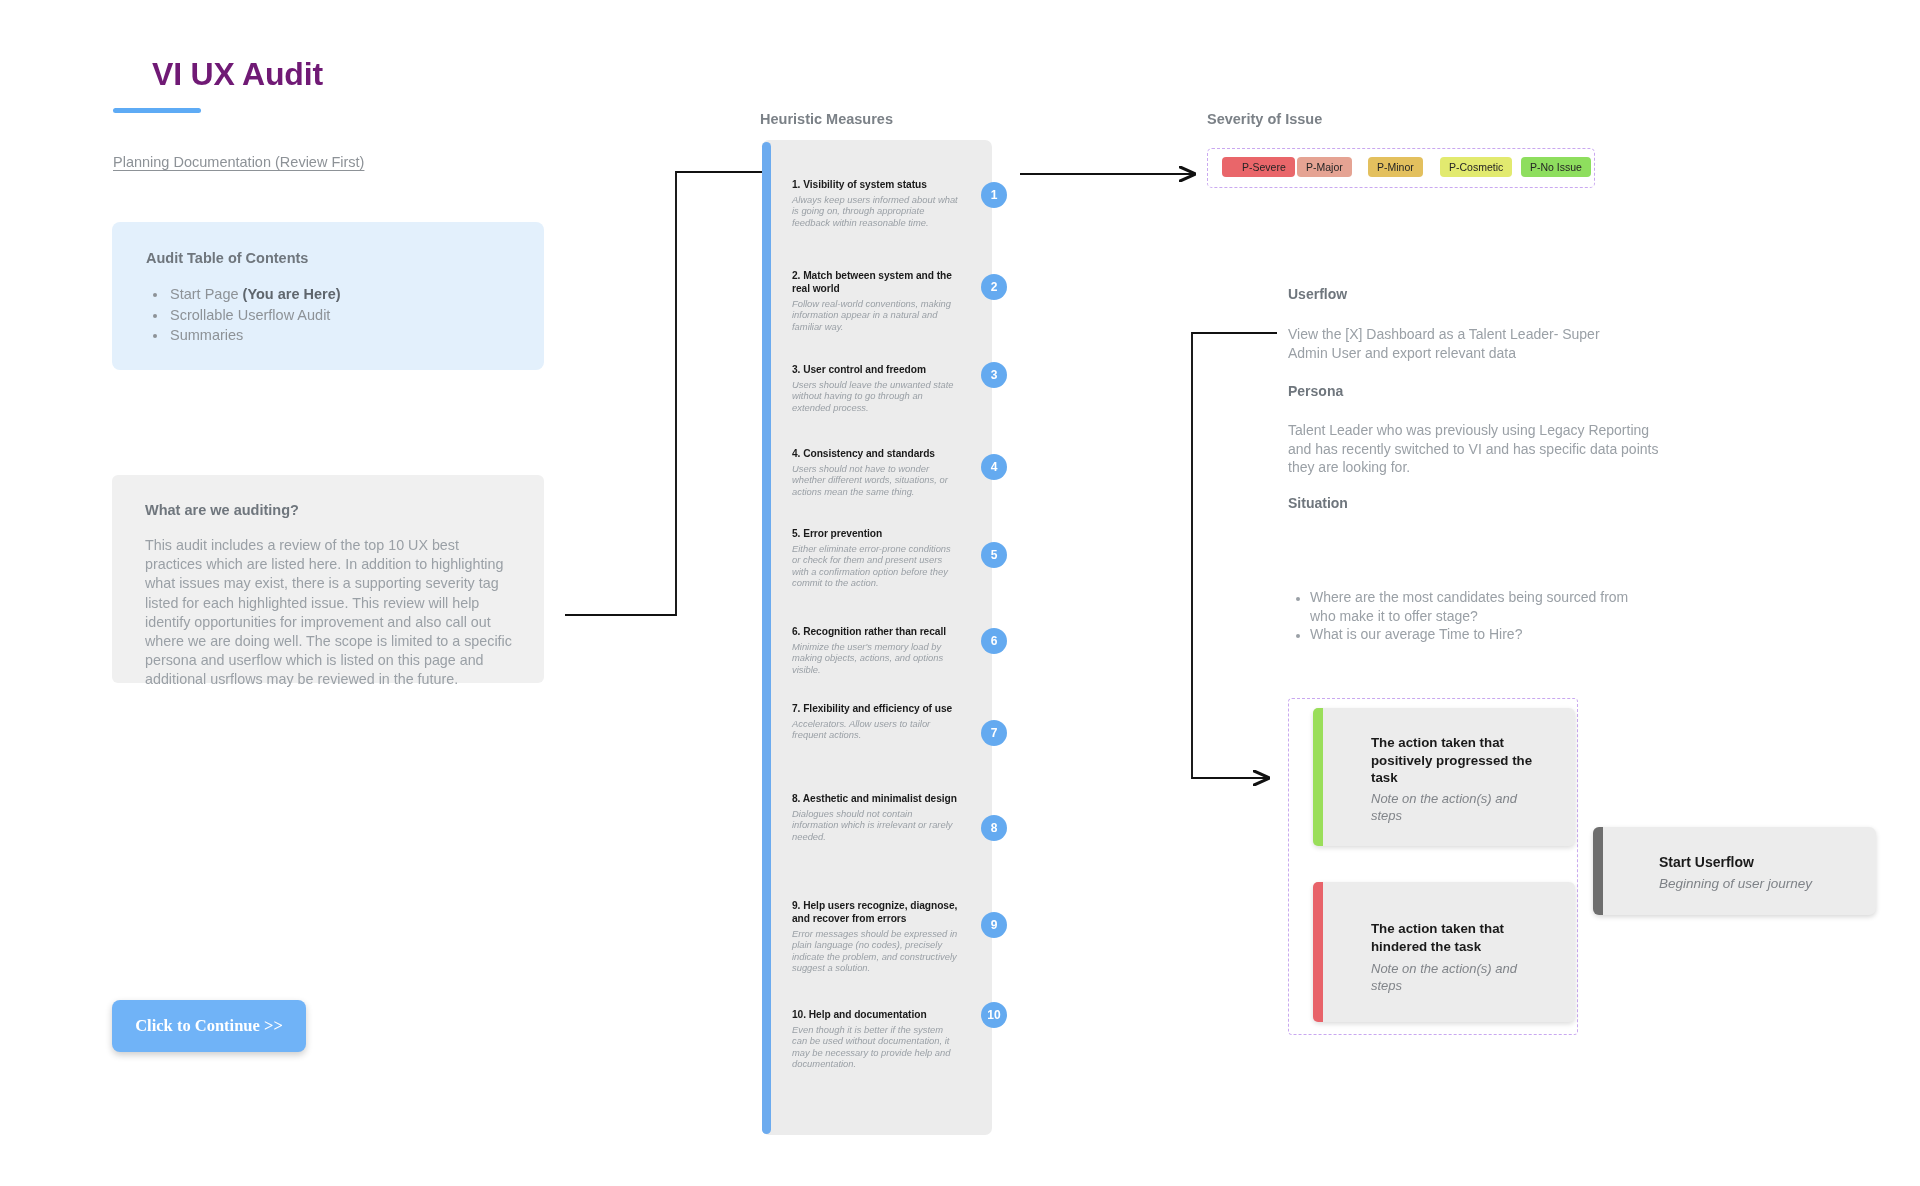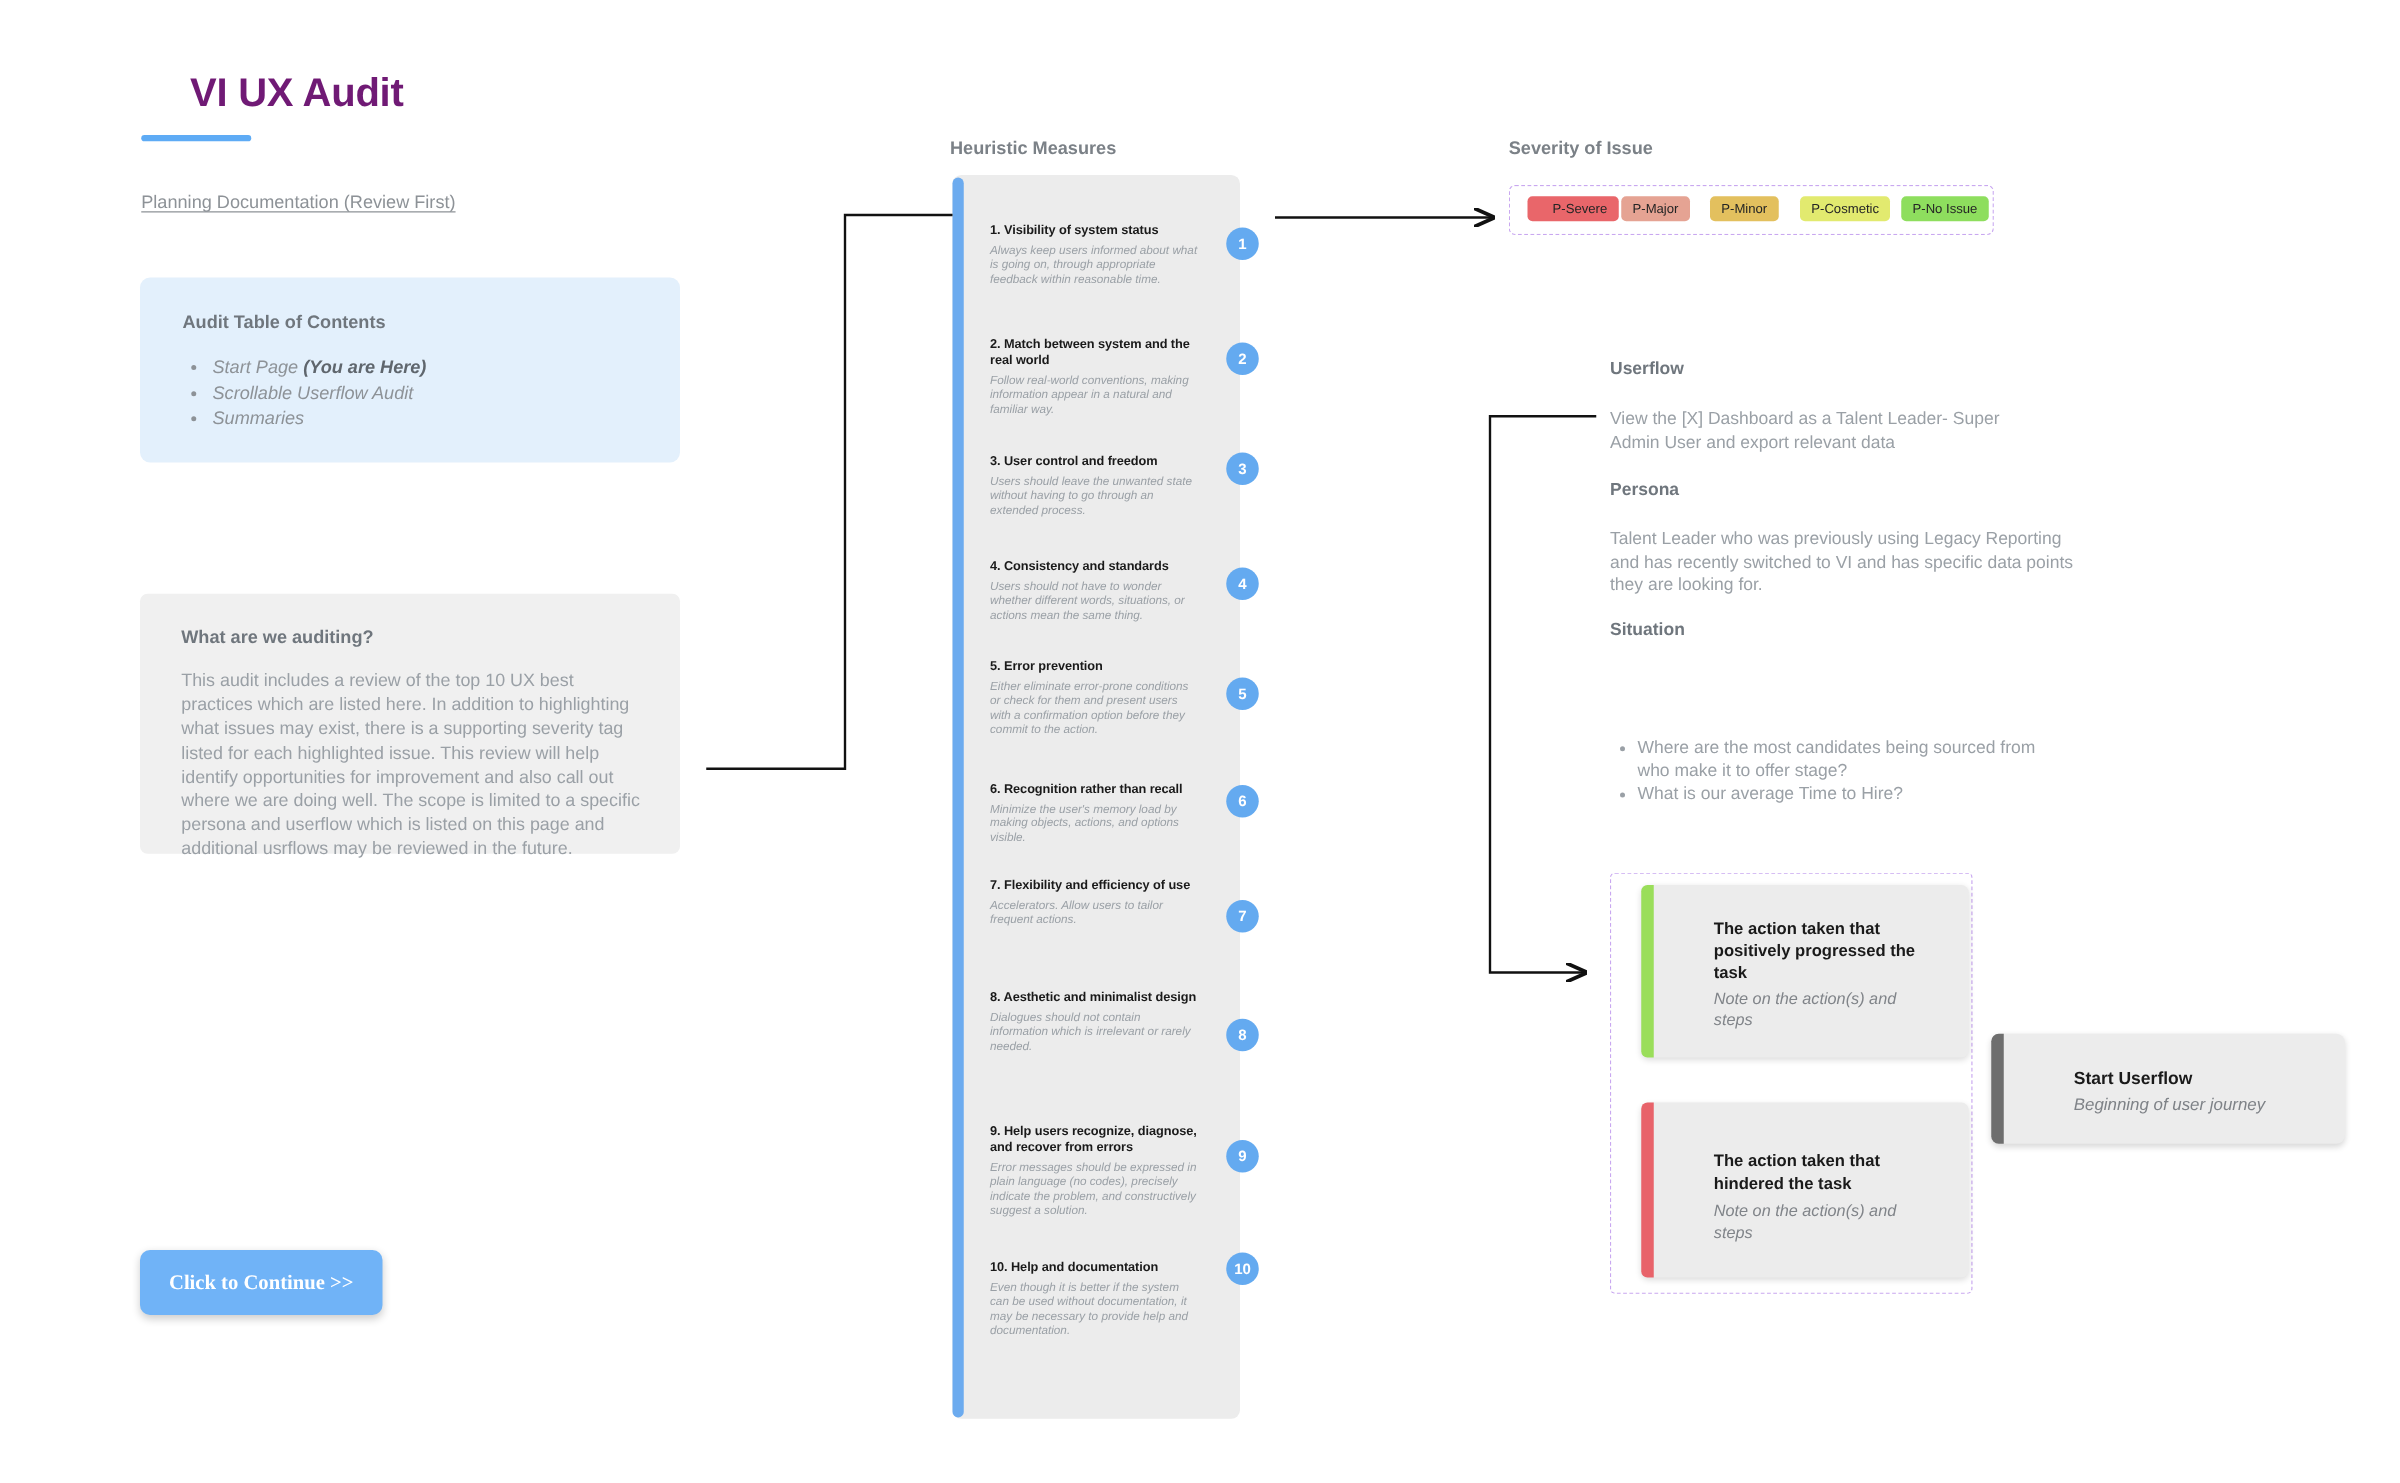--- a/index.html
+++ b/index.html
@@ -75,21 +75,21 @@
     position: absolute;
     left: 34px;
     top: 62px;
     margin: 0;
     padding-left: 22px;
     list-style: disc;
     color: #8d9297;
     font-size: 14.5px;
     line-height: 20.5px;
   }
-  #toc-list li { padding-left: 2px; font-style: italic; }
+  #toc-list li { padding-left: 2px; }
   #toc-list li::marker { color: #8d9297; font-size: 13px; }
   #toc-list b { color: #5f666d; }
 
   
   #audit-card {
     position: absolute;
     left: 112px;
     top: 475px;
     width: 432px;
     height: 208px;

